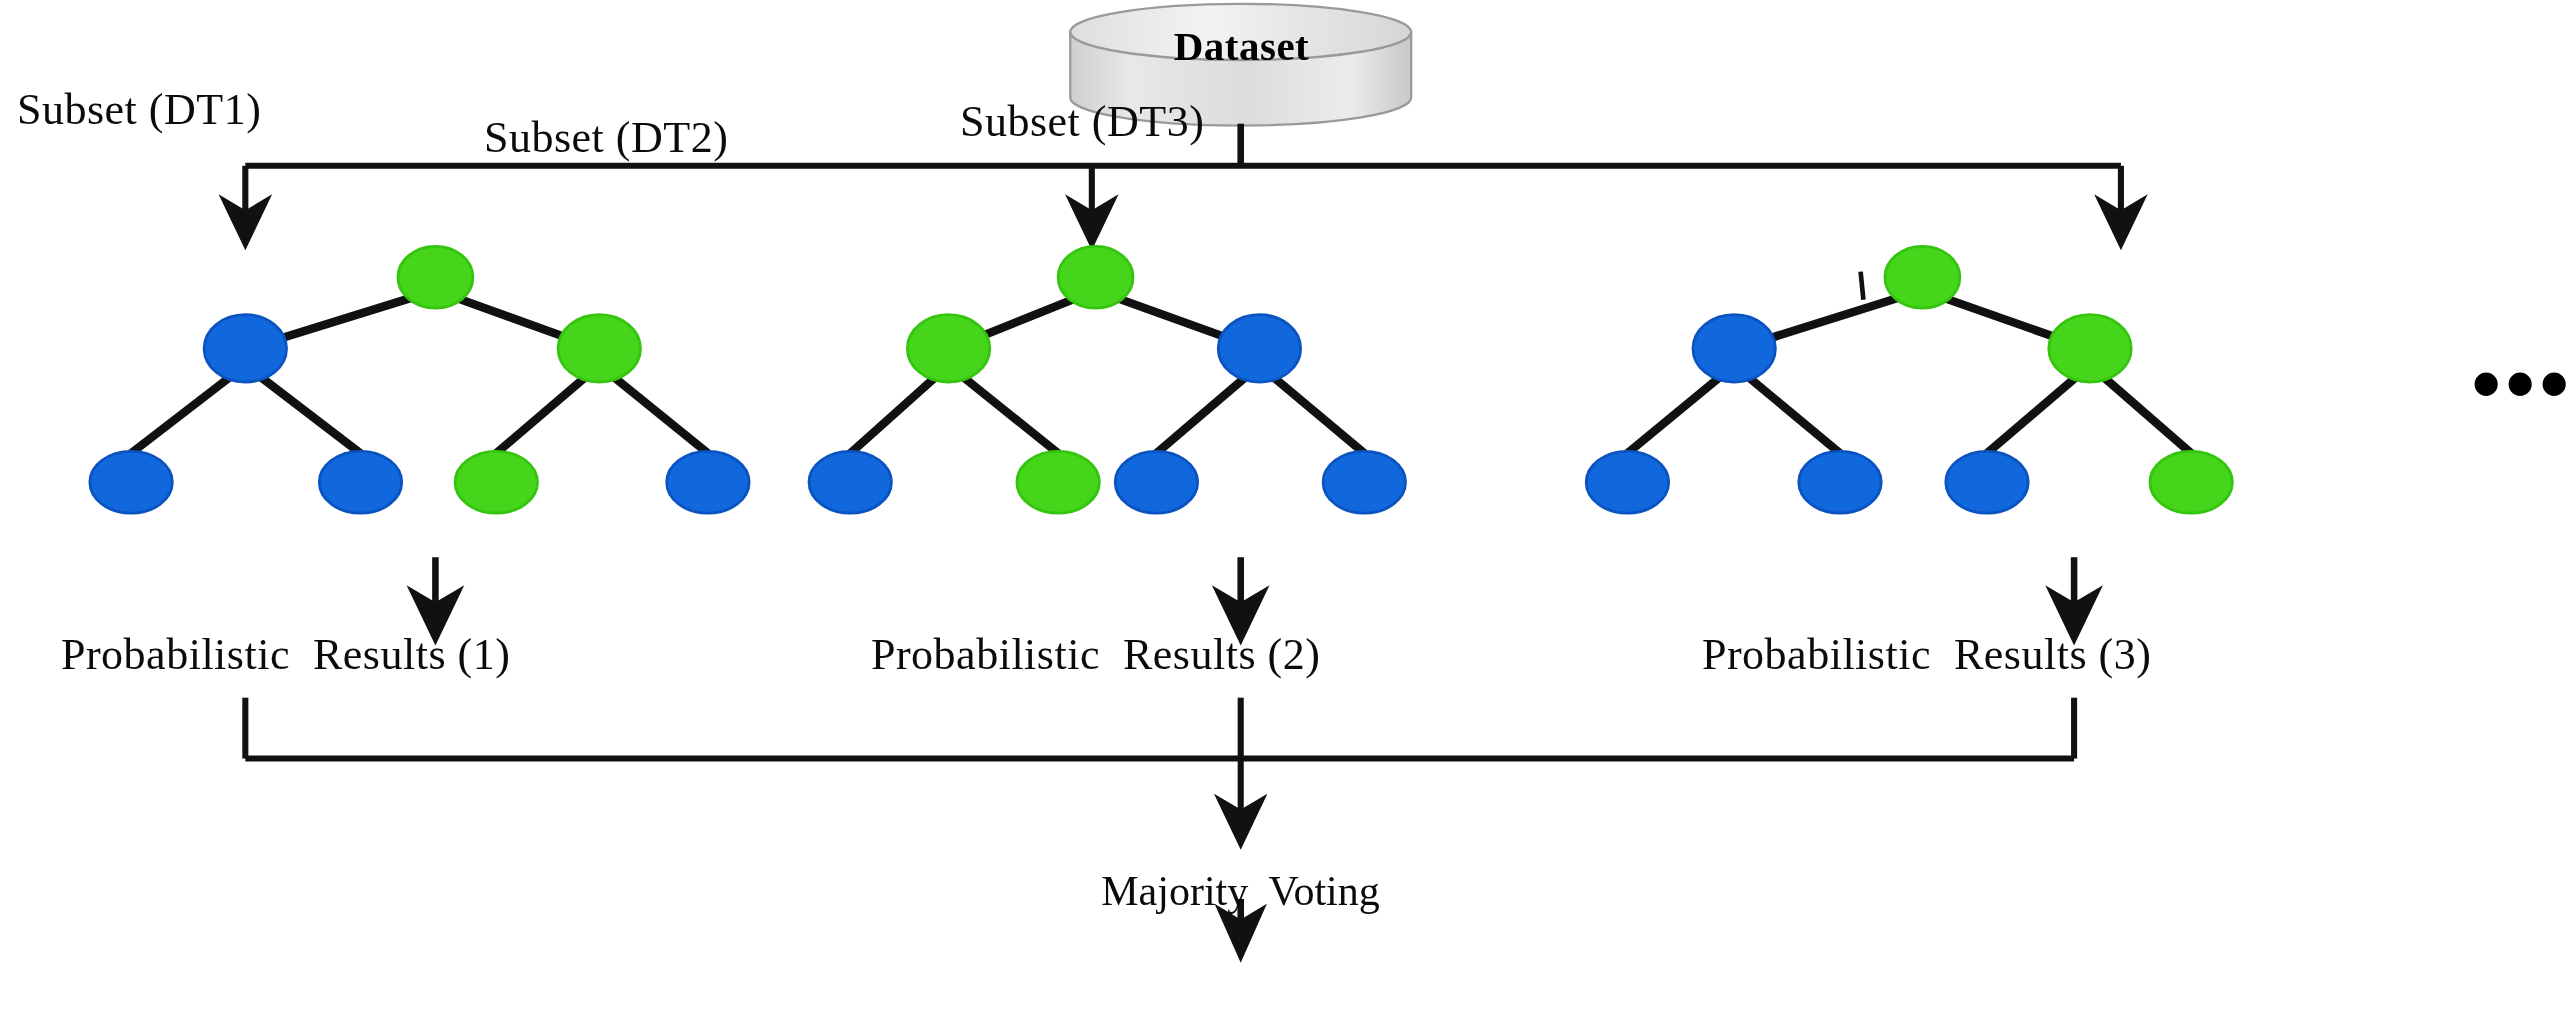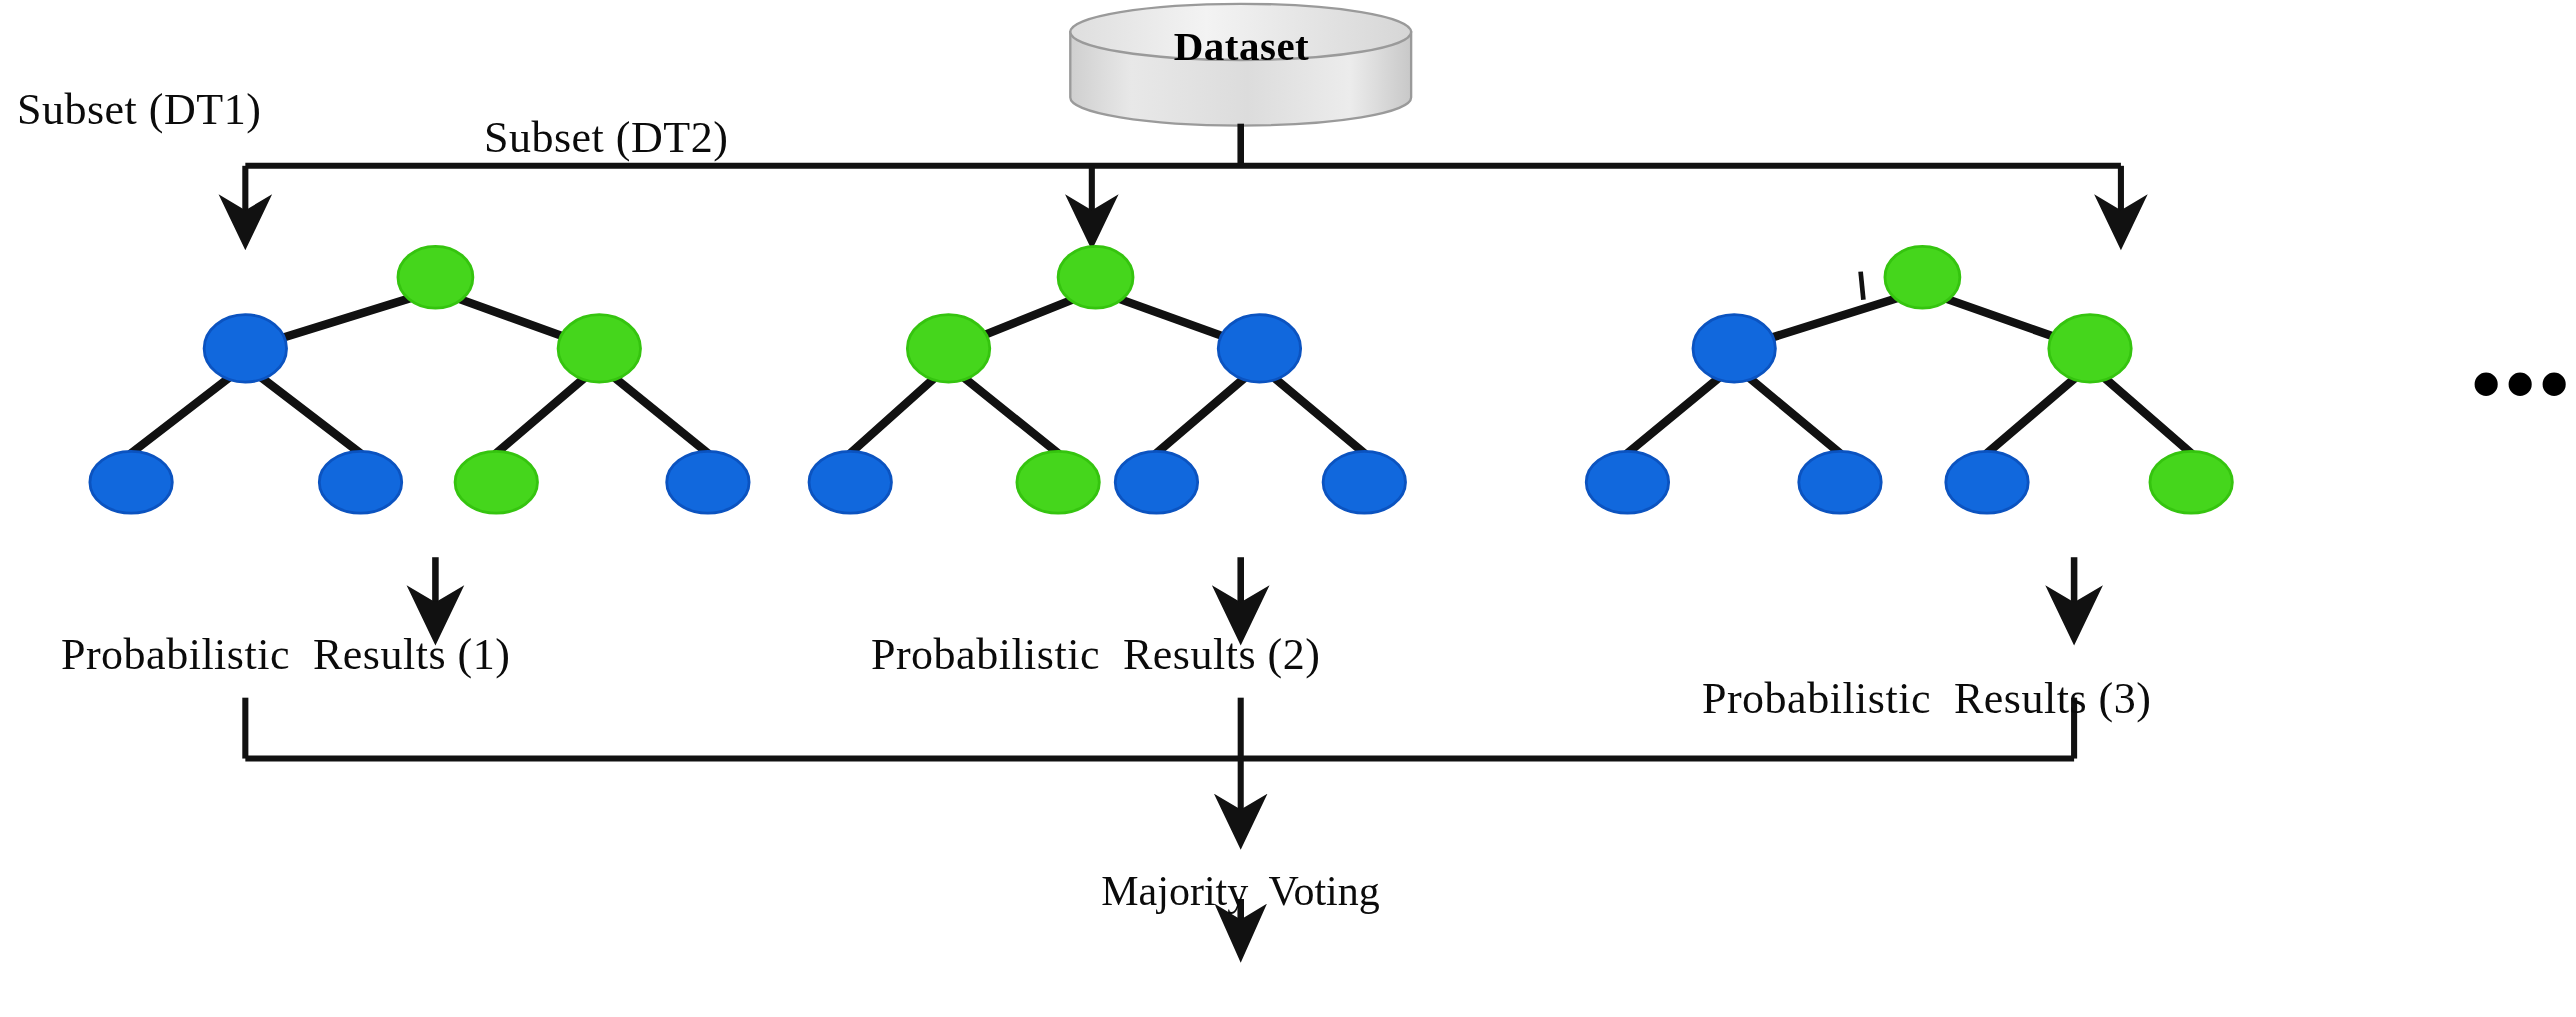--- a/index.html
+++ b/index.html
@@ -139,24 +139,25 @@
 
     <g stroke="#111111" stroke-width="7" fill="none">
       <line x1="1325" y1="960" x2="1325" y2="1000" marker-end="url(#arrowheadSmall)"></line>
     </g>
   </svg>
 
   <div class="ds-text" style="left:1148px; top:21.5px; width:187px; text-align:center;">Dataset</div>
 
   <div class="lbl subset-lbl" style="left:17px; top:84px;">Subset (DT1)</div>
   <div class="lbl subset-lbl" style="left:484px; top:96px;margin-top:16px;">Subset (DT2)</div>
+  <div class="lbl subset-lbl" style="left:960px; top:96px;">Subset (DT3)</div>
 
   <div class="lbl prob-lbl" style="left:61px; top:629px;">Probabilistic  Results (1)</div>
   <div class="lbl prob-lbl" style="left:871px; top:629px;text-align:center;">Probabilistic  Results (2)</div>
-  <div class="lbl prob-lbl" style="left:1702px; top:629px;margin-top:44px;">Probabilistic  Results (3)</div>
+  <div class="lbl prob-lbl" style="left:1702px; top:629px;">Probabilistic  Results (3)</div>
 
   <div class="lbl vote-lbl" style="left:1053px; top:843px; width:375px; text-align:center;">Majority  Voting</div>
 
 
   <div class="ellipsis" style="left:2472px; top:367px;">•••</div>
 
 </div>
 
 
 </body></html>

